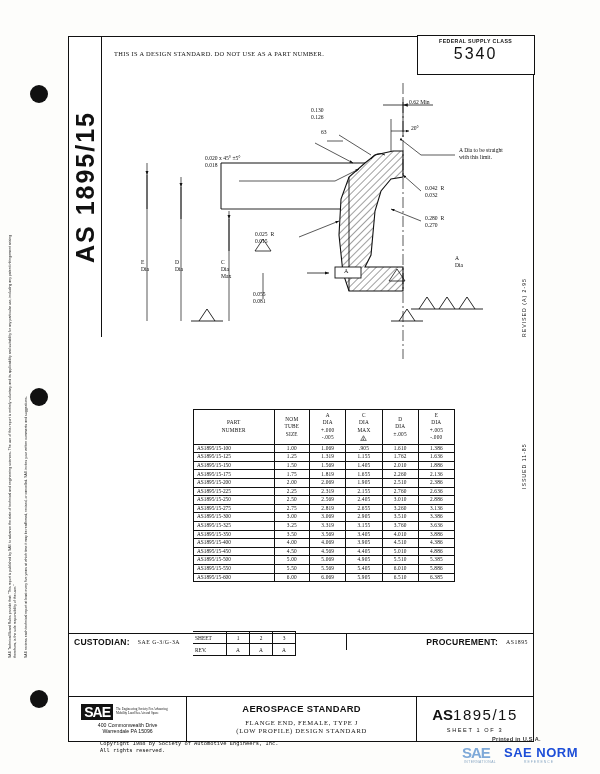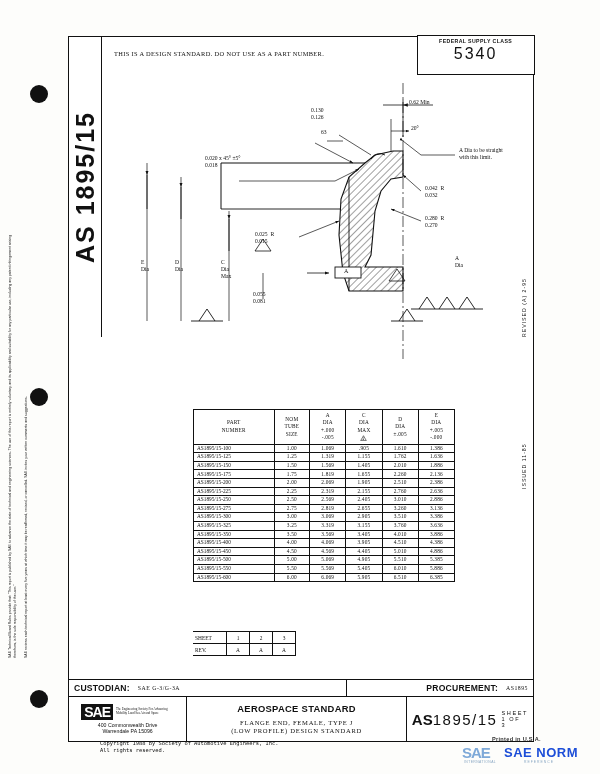--- a/index.html
+++ b/index.html
@@ -59,34 +59,34 @@
   
   .srtable{position:absolute;left:124px;top:594px;border-collapse:collapse;
            font-size:5.4px;font-family:"Liberation Serif",serif;}
   .srtable td{border:.7px solid #111;width:20px;height:9px;text-align:center;}
   .srtable td.hdr{width:30px;text-align:left;padding-left:2px;border:0;
                   border-top:.7px solid #111;border-bottom:.7px solid #111;}
   .srtable tr:first-child td.hdr{border-bottom:0}
 
   
   .tblock{position:absolute;left:0;bottom:0;width:100%;}
-  .trow{display:flex;border-top:1.4px solid #111;}
+  .trow{display:flex;border-top:1.4px solid #111;margin-top:46px;}
   .tcell{border-right:1.4px solid #111;padding:2px 5px;box-sizing:border-box;}
   .tcell:last-child{border-right:0}
   .cap{font-family:"Liberation Sans",sans-serif;font-weight:700;font-size:8.6px;
        letter-spacing:.2px;}
   .capval{font-size:5.8px;letter-spacing:.5px;}
   .r1 .c1{flex:0 0 60%;display:flex;align-items:center;gap:8px;height:16px;}
   .r1 .c2{flex:1;display:flex;align-items:center;gap:8px;height:16px;justify-content:flex-end;}
   .r2{height:44px;}
   .r2 .c1{flex:0 0 25.5%;display:flex;flex-direction:column;
           align-items:center;justify-content:center;gap:2px;}
   .r2 .c2{flex:1;display:flex;flex-direction:column;align-items:center;
           justify-content:center;}
-  .r2 .c3{flex:0 0 25%;display:flex;flex-direction:row;
+  .r2 .c3{flex:0 0 25%;display:flex;flex-direction:column;
           align-items:center;justify-content:center;gap:4px;}
   .sae-logo{display:flex;align-items:center;gap:3px;}
   .sae-word{font-family:"Liberation Sans",sans-serif;font-weight:700;
             font-size:14px;letter-spacing:-1px;
             background:#111;color:#fff;padding:0 3px;}
   .sae-sub{font-size:3.2px;line-height:3.8px;width:58px;}
   .sae-addr{font-size:5.2px;line-height:6.4px;text-align:center;
             font-family:"Liberation Sans",sans-serif;}
   .std-name{font-family:"Liberation Sans",sans-serif;font-weight:700;
             font-size:9.4px;letter-spacing:.3px;margin-bottom:5px;}

